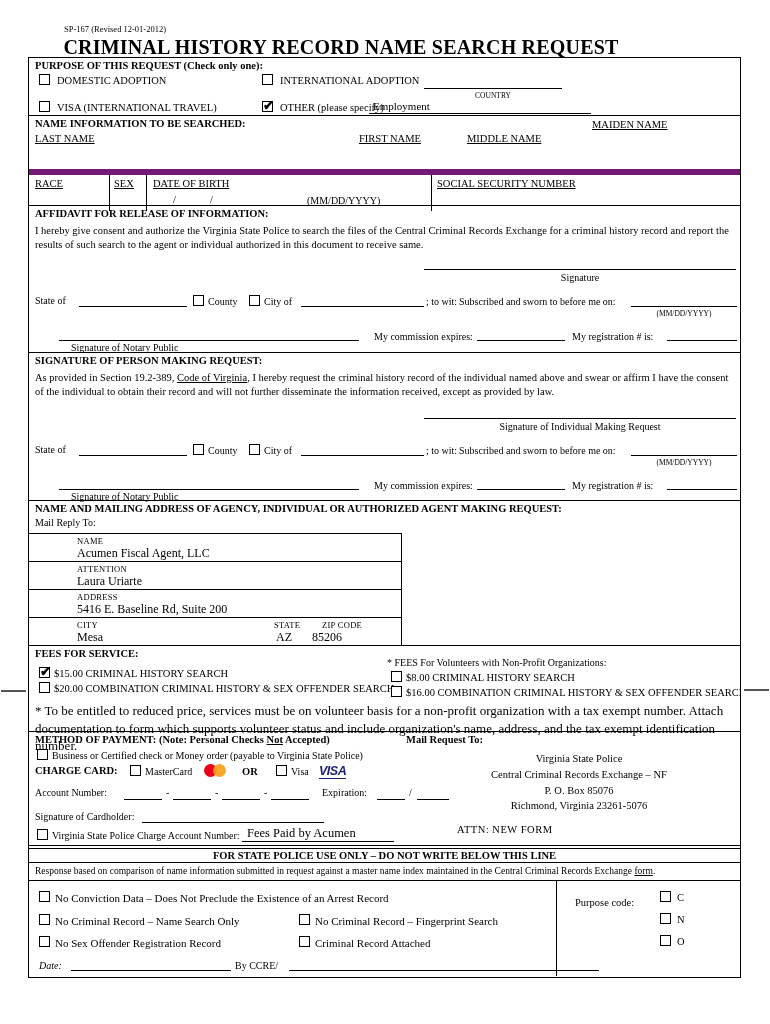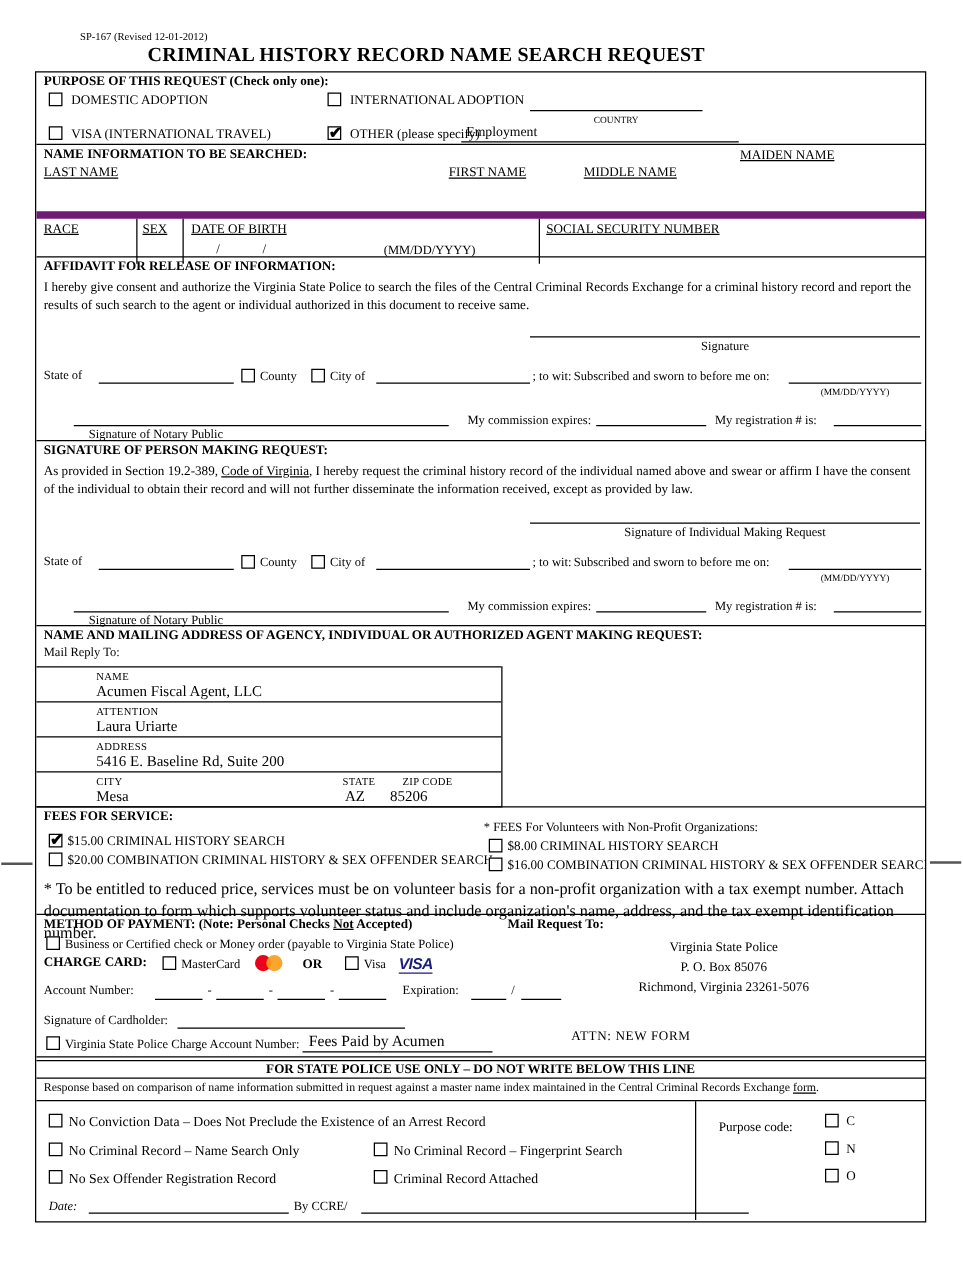--- a/index.html
+++ b/index.html
@@ -1,21 +1,21 @@
 <!DOCTYPE html>
 <html><head>
 <meta charset="utf-8">
 <style>
   html,body { margin:0; padding:0; background:#fff; }
   * { box-sizing:border-box; }
   .page { position:relative; width:770px; height:1024px; background:#fff; color:#000;
           font-family:"Liberation Serif", serif; overflow:hidden; }
   .abs { position:absolute; white-space:nowrap; }
   .form-number { font-size:8.5px; }
-  .title { width:682px; text-align:center; font-weight:bold; font-size:16px; letter-spacing:0.2px; }
+  .title { width:682px; text-align:center; font-weight:bold; font-size:20px; letter-spacing:0.2px; }
   .form-box { position:absolute; top:57px; left:28px; width:713px; height:921px;
               border:1.5px solid #000; overflow:hidden; }
   section { position:relative; border-bottom:1px solid #000; }
   .s1{height:58px} .s2{height:90px} .s3{height:147px} .s4{height:148px}
   .s5{height:145px} .s6{height:86px} .s7{height:114px}
   .banner{height:15px; margin-top:2px; border-top:1.5px solid #000; text-align:center;
           font-weight:bold; font-size:10.5px; padding-top:1px;}
   .resp{height:18px; font-size:9.5px; padding:3px 0 0 6px;}
   .s10{height:95px; border-bottom:none;}
   .h { position:absolute; font-weight:bold; font-size:10.5px; white-space:nowrap; }
@@ -212,20 +212,21 @@
       <span class="blank" style="left:388px; top:67px; width:32px;"></span>
       <span class="lbl10" style="left:6px; top:79px;">Signature of Cardholder:</span>
       <span class="blank" style="left:113px; top:90px; width:182px;"></span>
       <span class="cb" style="left:8px; top:97px;"></span>
       <span class="lbl10" style="left:23px; top:98px;">Virginia State Police Charge Account Number:</span>
       <span class="value" style="left:218px; top:94px; font-size:12.5px;">Fees Paid by Acumen</span>
       <span class="blank" style="left:213px; top:109px; width:152px;"></span>
       <div class="h" style="left:377px; top:2px;">Mail Request To:</div>
       <div class="mailto-block" style="left:400px; top:19px; width:300px;">
         <div>Virginia State Police</div>
+        <div>Central Criminal Records Exchange – NF</div>
         <div>P. O. Box 85076</div>
         <div>Richmond, Virginia 23261-5076</div>
       </div>
       <span class="lbl" style="left:428px; top:92px; letter-spacing:0.5px;">ATTN:  NEW FORM</span>
     </section>
 
     <section class="banner">FOR STATE POLICE USE ONLY – DO NOT WRITE BELOW THIS LINE</section>
 
     <section class="resp"><span>Response based on comparison of name information submitted in request against a master name index maintained in the Central Criminal Records Exchange </span><span class="u">form</span><span>.</span></section>
 

